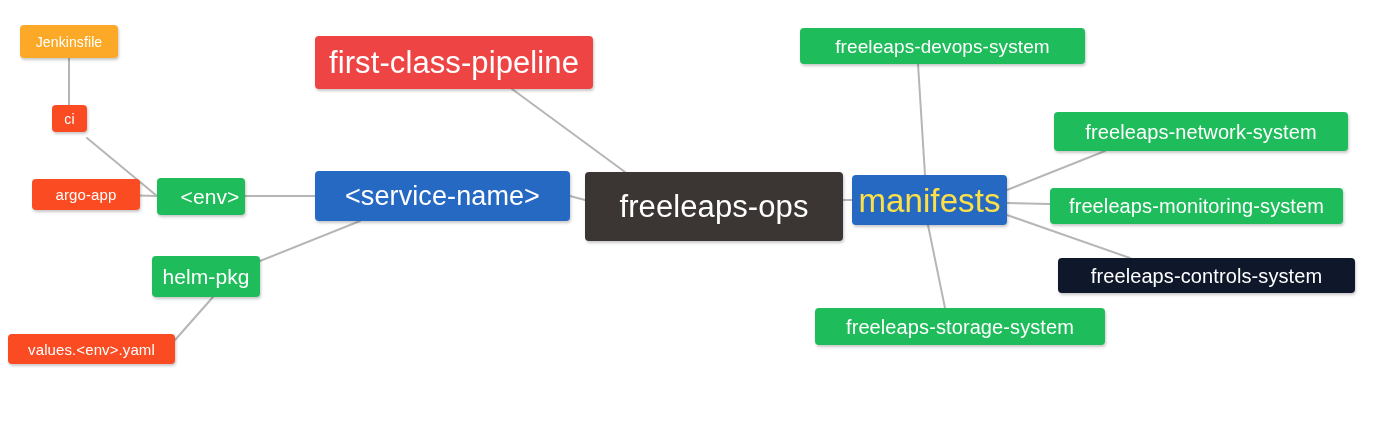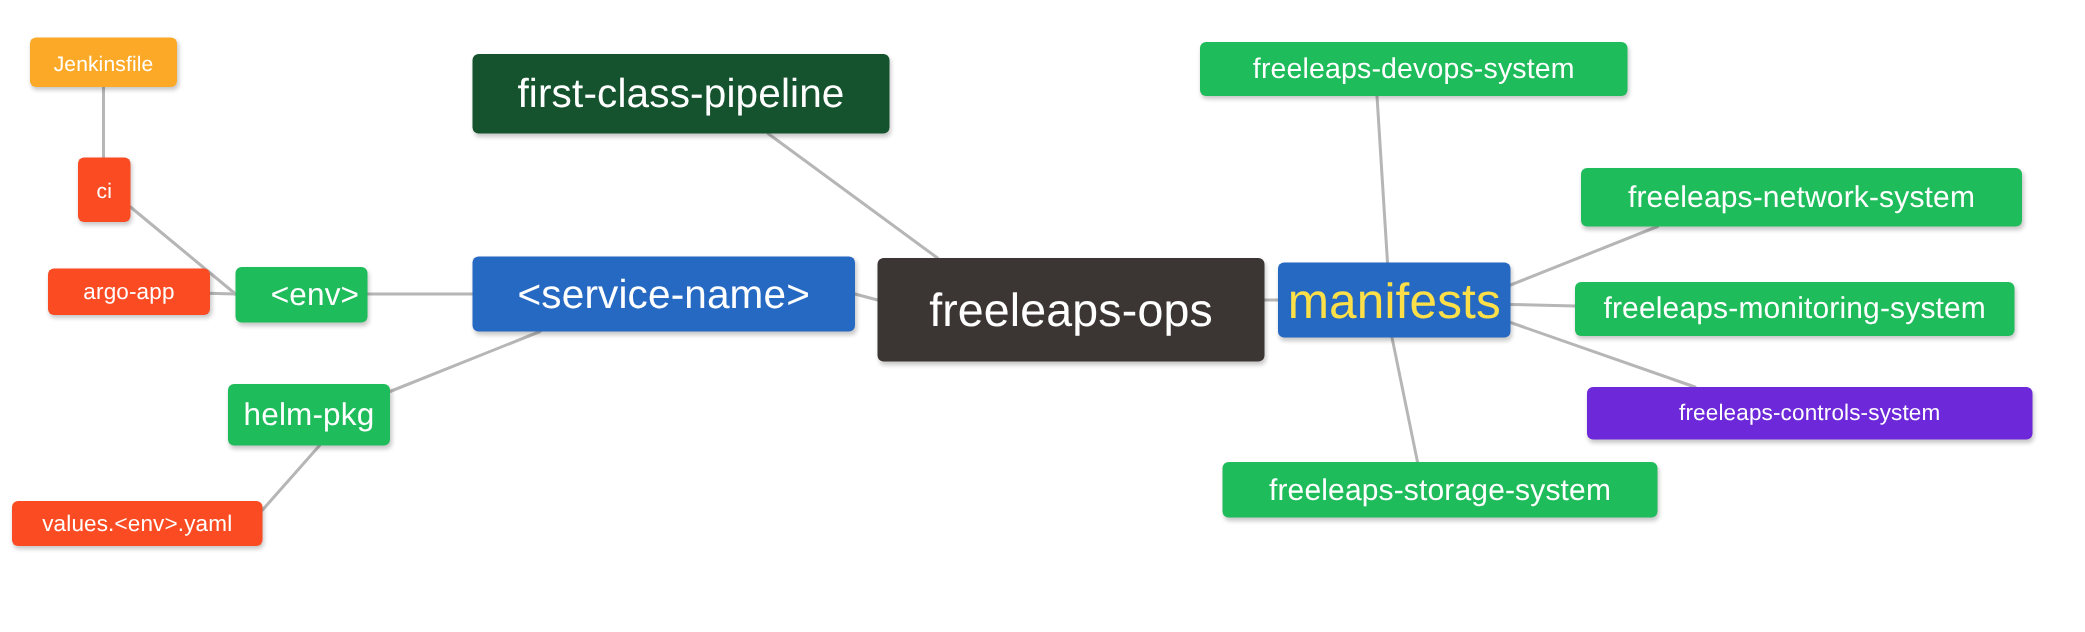--- a/index.html
+++ b/index.html
@@ -38,28 +38,28 @@
       <line x1="512" y1="89" x2="625" y2="172" stroke="#b6b6b6" stroke-width="2" stroke-linecap="round"></line>
       <line x1="843" y1="200" x2="852" y2="200" stroke="#b6b6b6" stroke-width="2" stroke-linecap="round"></line>
       <line x1="925" y1="175" x2="918" y2="64" stroke="#b6b6b6" stroke-width="2" stroke-linecap="round"></line>
       <line x1="1007" y1="190" x2="1105" y2="151" stroke="#b6b6b6" stroke-width="2" stroke-linecap="round"></line>
       <line x1="1007" y1="203" x2="1050" y2="204" stroke="#b6b6b6" stroke-width="2" stroke-linecap="round"></line>
       <line x1="1007" y1="215" x2="1130" y2="258" stroke="#b6b6b6" stroke-width="2" stroke-linecap="round"></line>
       <line x1="928" y1="225" x2="945" y2="308" stroke="#b6b6b6" stroke-width="2" stroke-linecap="round"></line>
     </svg>
   <div id="nodes">
       <div class="node" style="left: 20px; top: 25px; width: 98px; height: 33px; background: rgb(252, 169, 40); font-size: 14px; color: rgb(255, 255, 255); text-align: center;">Jenkinsfile</div>
-      <div class="node" style="left: 52px; top: 105px; width: 35px; height: 43px; background: rgb(251, 75, 34); font-size: 14px; color: rgb(255, 255, 255);">ci</div>
+      <div class="node" style="left: 52px; top: 105px; width: 35px; height: 27px; background: rgb(251, 75, 34); font-size: 14px; color: rgb(255, 255, 255);">ci</div>
       <div class="node" style="left: 32px; top: 179px; width: 108px; height: 31px; background: rgb(251, 75, 34); font-size: 15px; color: rgb(255, 255, 255);">argo-app</div>
       <div class="node" style="left: 157px; top: 178px; width: 88px; height: 37px; background: rgb(30, 188, 90); font-size: 21px; color: rgb(255, 255, 255); padding-left: 18px;">&lt;env&gt;</div>
       <div class="node" style="left: 152px; top: 256px; width: 108px; height: 41px; background: rgb(30, 188, 90); font-size: 21px; color: rgb(255, 255, 255);">helm-pkg</div>
       <div class="node" style="left: 8px; top: 334px; width: 167px; height: 30px; background: rgb(251, 75, 34); font-size: 15px; color: rgb(255, 255, 255);">values.&lt;env&gt;.yaml</div>
       <div class="node" style="left: 315px; top: 171px; width: 255px; height: 50px; background: rgb(37, 105, 195); font-size: 27px; color: rgb(255, 255, 255);">&lt;service-name&gt;</div>
-      <div class="node" style="left: 315px; top: 36px; width: 278px; height: 53px; background: #14532d; font-size: 27px; color: rgb(255, 255, 255);">first-class-pipeline</div>
+      <div class="node" style="left: 315px; top: 36px; width: 278px; height: 53px; background: #ef4444; font-size: 31px; color: rgb(255, 255, 255);">first-class-pipeline</div>
       <div class="node" style="left: 585px; top: 172px; width: 258px; height: 69px; background: rgb(59, 54, 51); font-size: 31px; color: rgb(255, 255, 255);">freeleaps-ops</div>
       <div class="node" style="left: 852px; top: 175px; width: 155px; height: 50px; background: rgb(37, 105, 195); font-size: 33px; color: #fde047;">manifests</div>
       <div class="node" style="left: 800px; top: 28px; width: 285px; height: 36px; background: rgb(30, 188, 90); font-size: 19px; color: rgb(255, 255, 255);">freeleaps-devops-system</div>
       <div class="node" style="left: 1054px; top: 112px; width: 294px; height: 39px; background: rgb(30, 188, 90); font-size: 20px; color: rgb(255, 255, 255);">freeleaps-network-system</div>
       <div class="node" style="left: 1050px; top: 188px; width: 293px; height: 36px; background: rgb(30, 188, 90); font-size: 20px; color: rgb(255, 255, 255);">freeleaps-monitoring-system</div>
-      <div class="node" style="left: 1058px; top: 258px; width: 297px; height: 35px; background: #6d28d9; font-size: 15px; color: rgb(255, 255, 255);">freeleaps-controls-system</div>
+      <div class="node" style="left: 1058px; top: 258px; width: 297px; height: 35px; background: #0f172a; font-size: 20px; color: rgb(255, 255, 255);">freeleaps-controls-system</div>
       <div class="node" style="left: 815px; top: 308px; width: 290px; height: 37px; background: rgb(30, 188, 90); font-size: 20px; color: rgb(255, 255, 255);">freeleaps-storage-system</div>
     </div>
 </div>
 
 </body></html>

